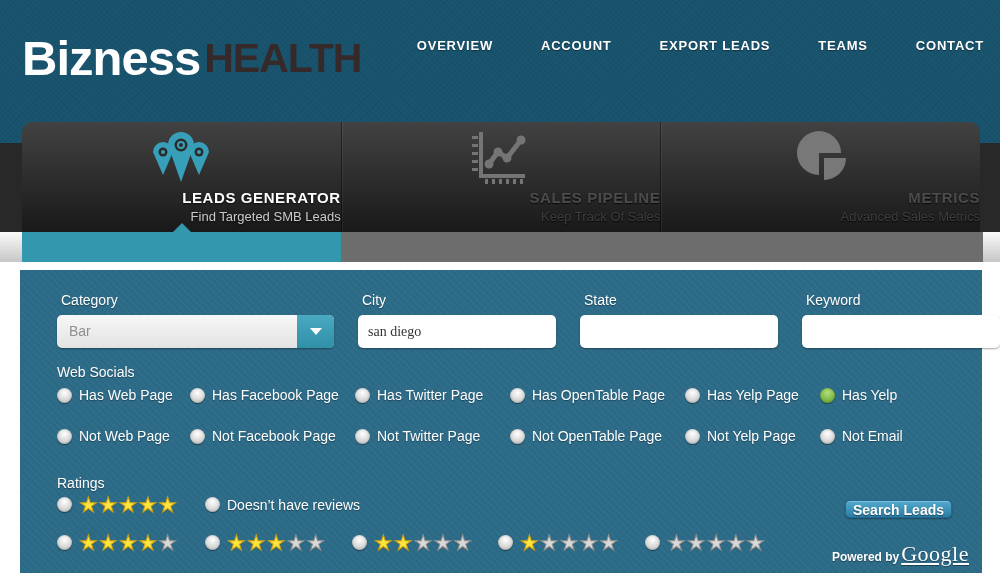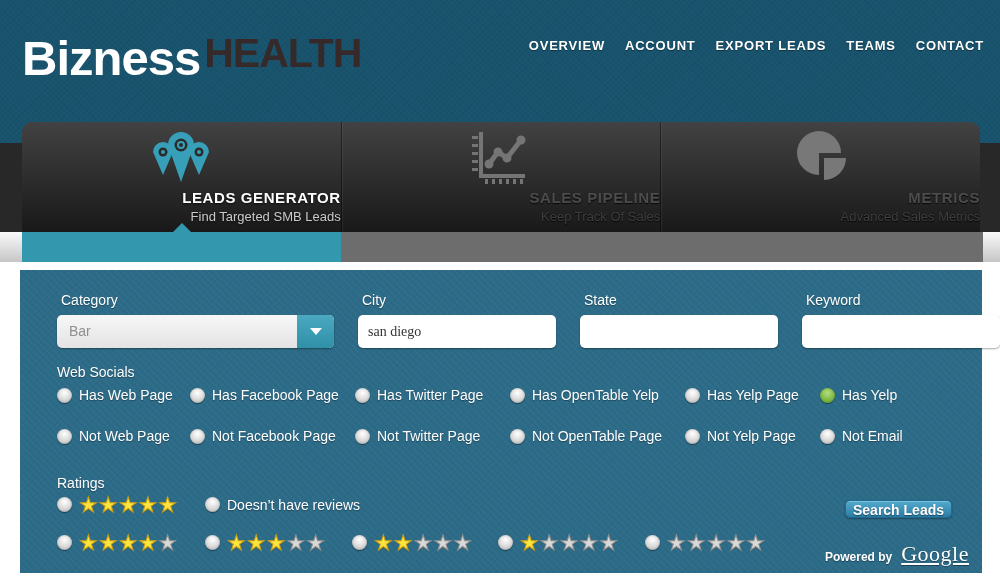--- a/index.html
+++ b/index.html
@@ -9,24 +9,24 @@
     -webkit-font-smoothing:antialiased;
   }
   
   .header{
     position:absolute;top:0;left:0;width:1000px;height:143px;
     background:
       repeating-linear-gradient(45deg, rgba(0,0,0,.05) 0 1px, transparent 1px 4px),
       repeating-linear-gradient(-45deg, rgba(0,0,0,.05) 0 1px, transparent 1px 4px),
       #1a5570;
   }
-  .logo{position:absolute;left:22px;top:30px;display:flex;align-items:flex-start;cursor:pointer;}
+  .logo{position:absolute;left:22px;top:30px;display:flex;align-items:center;cursor:pointer;}
   .logo-1{font-size:49px;font-weight:bold;color:#ffffff;letter-spacing:-1px;}
   .logo-2{font-size:41px;font-weight:bold;color:#352a29;letter-spacing:-1px;margin-left:4px;}
-  .main-nav{position:absolute;right:16px;top:38px;display:flex;gap:20px;text-align:right;}
+  .main-nav{position:absolute;right:16px;top:38px;display:flex;gap:48px;text-align:right;}
   .nav-item{
     color:#ffffff;font-size:13px;font-weight:bold;letter-spacing:.8px;
     text-decoration:none;cursor:pointer;text-shadow:0 1px 1px rgba(0,0,0,.4);
   }
   
   .dark-strip{position:absolute;top:143px;left:0;width:1000px;height:89px;background:#282828;}
   .tabbar{
     position:absolute;top:122px;left:22px;width:958px;height:110px;
     background:linear-gradient(#424242,#191919);
     border-radius:10px 10px 0 0;display:flex;z-index:2;
@@ -121,21 +121,21 @@
   
   .search-btn{
     position:absolute;right:30px;top:230px;width:107px;height:18px;
     border:1px solid #1e6a90;border-radius:5px;
     background:linear-gradient(#53abce,#2b7ba3);
     color:#ffffff;font-size:14px;font-weight:bold;
     font-family:"Liberation Sans",sans-serif;
     text-shadow:0 1px 1px rgba(0,0,0,.45);cursor:pointer;
     box-shadow:0 1px 2px rgba(0,0,0,.35), inset 0 1px 0 rgba(255,255,255,.25);
   }
-  .powered{position:absolute;right:13px;top:271px;display:flex;align-items:baseline;gap:9px;}
+  .powered{position:absolute;right:13px;top:271px;display:flex;align-items:baseline;gap:2px;}
   .powered-prefix{color:#ffffff;font-size:12px;font-weight:bold;text-shadow:0 1px 1px rgba(0,0,0,.4);}
   .powered-brand{
     color:#ffffff;font-size:22px;font-family:"Liberation Serif",serif;
     text-shadow:0 1px 1px rgba(0,0,0,.4);letter-spacing:.5px;text-decoration:underline;
   }
 </style>
 </head>
 <body>
 
 <div class="header">
@@ -255,21 +255,21 @@
       <div class="radio-item">
         <span class="radio"></span>
         <span class="radio-label">Has Facebook Page</span>
       </div>
       <div class="radio-item">
         <span class="radio"></span>
         <span class="radio-label">Has Twitter Page</span>
       </div>
       <div class="radio-item">
         <span class="radio"></span>
-        <span class="radio-label">Has OpenTable Yelp</span>
+        <span class="radio-label">Has OpenTable Page</span>
       </div>
       <div class="radio-item">
         <span class="radio"></span>
         <span class="radio-label">Has Yelp Page</span>
       </div>
       <div class="radio-item">
         <span class="radio on"></span>
         <span class="radio-label">Has Yelp</span>
       </div>
       <div class="radio-item">

